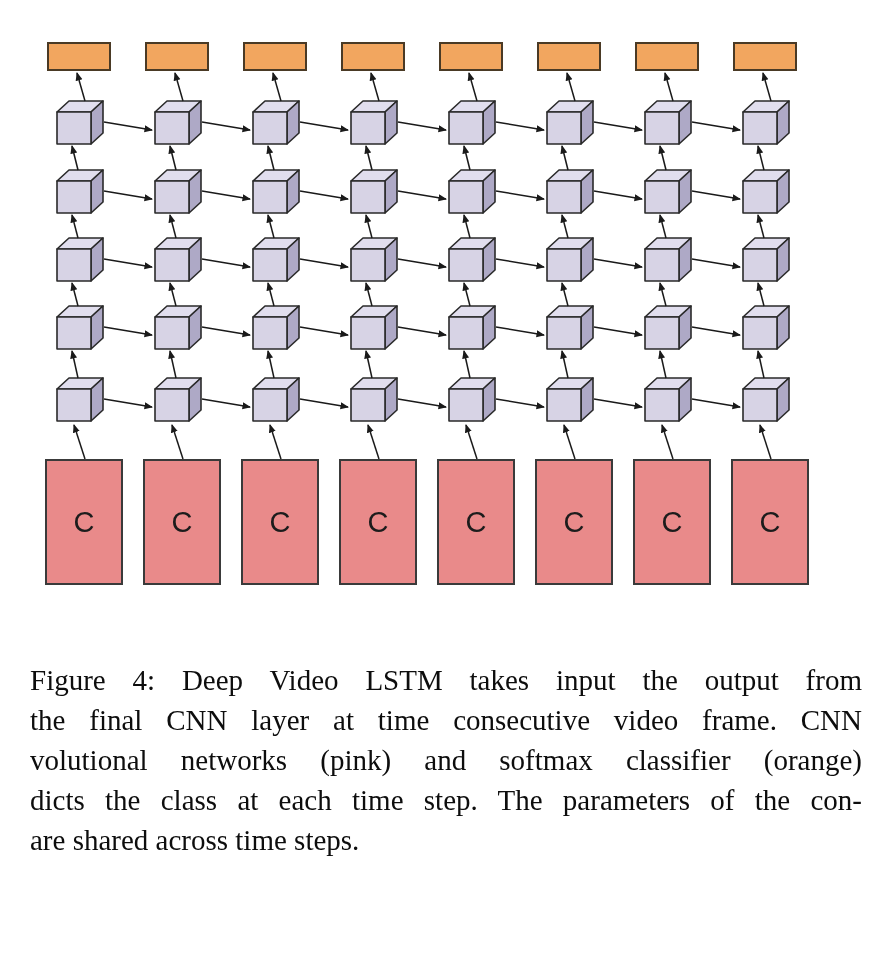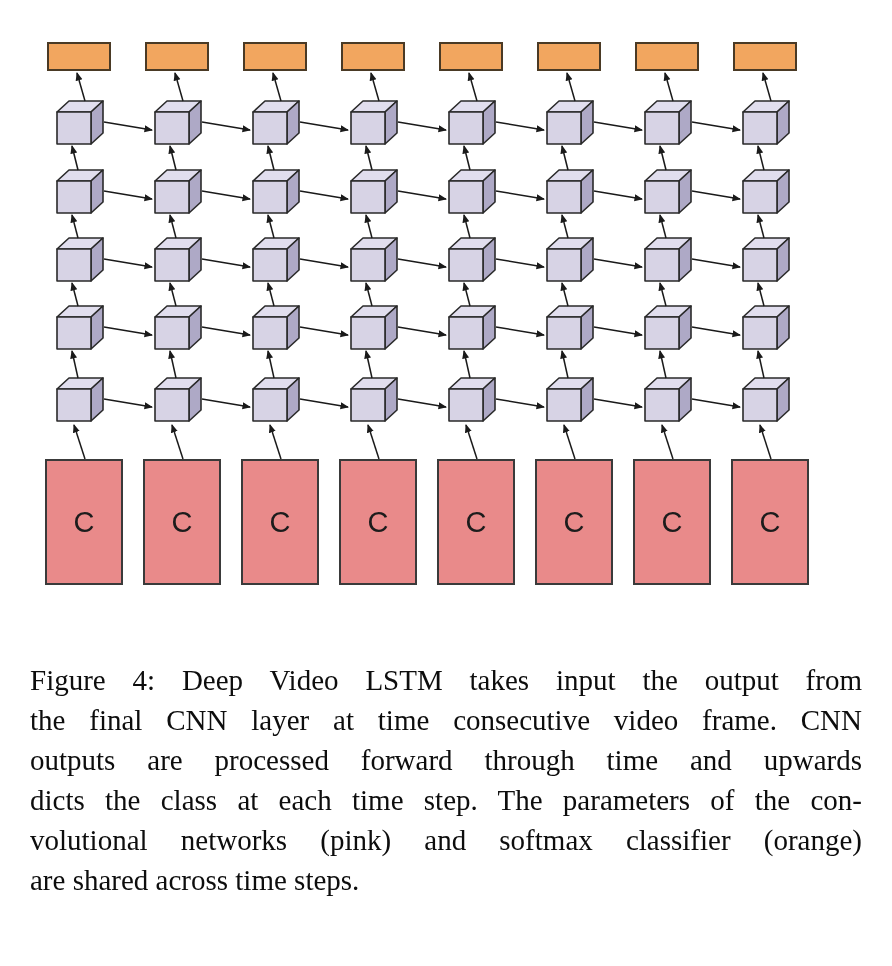--- a/index.html
+++ b/index.html
@@ -398,19 +398,18 @@
         <span>C</span>
       </div>
     <div class="cnn-box" style="left:731px">
         <span>C</span>
       </div>
   </div>
 
   <div class="caption">
     <div class="cap-line">Figure 4: Deep Video LSTM takes input the output from</div>
     <div class="cap-line">the final CNN layer at time consecutive video frame. CNN</div>
-    <div class="cap-line">outputs are processed forward through time and upwards</div>
+    <div class="cap-line">volutional networks (pink) and softmax classifier (orange)</div>
     <div class="cap-line">dicts the class at each time step. The parameters of the con-</div>
-    <div class="cap-line">volutional networks (pink) and softmax classifier (orange)</div>
     <div class="cap-line last">are shared across time steps.</div>
   </div>
 
 </div>
 
 </body></html>

